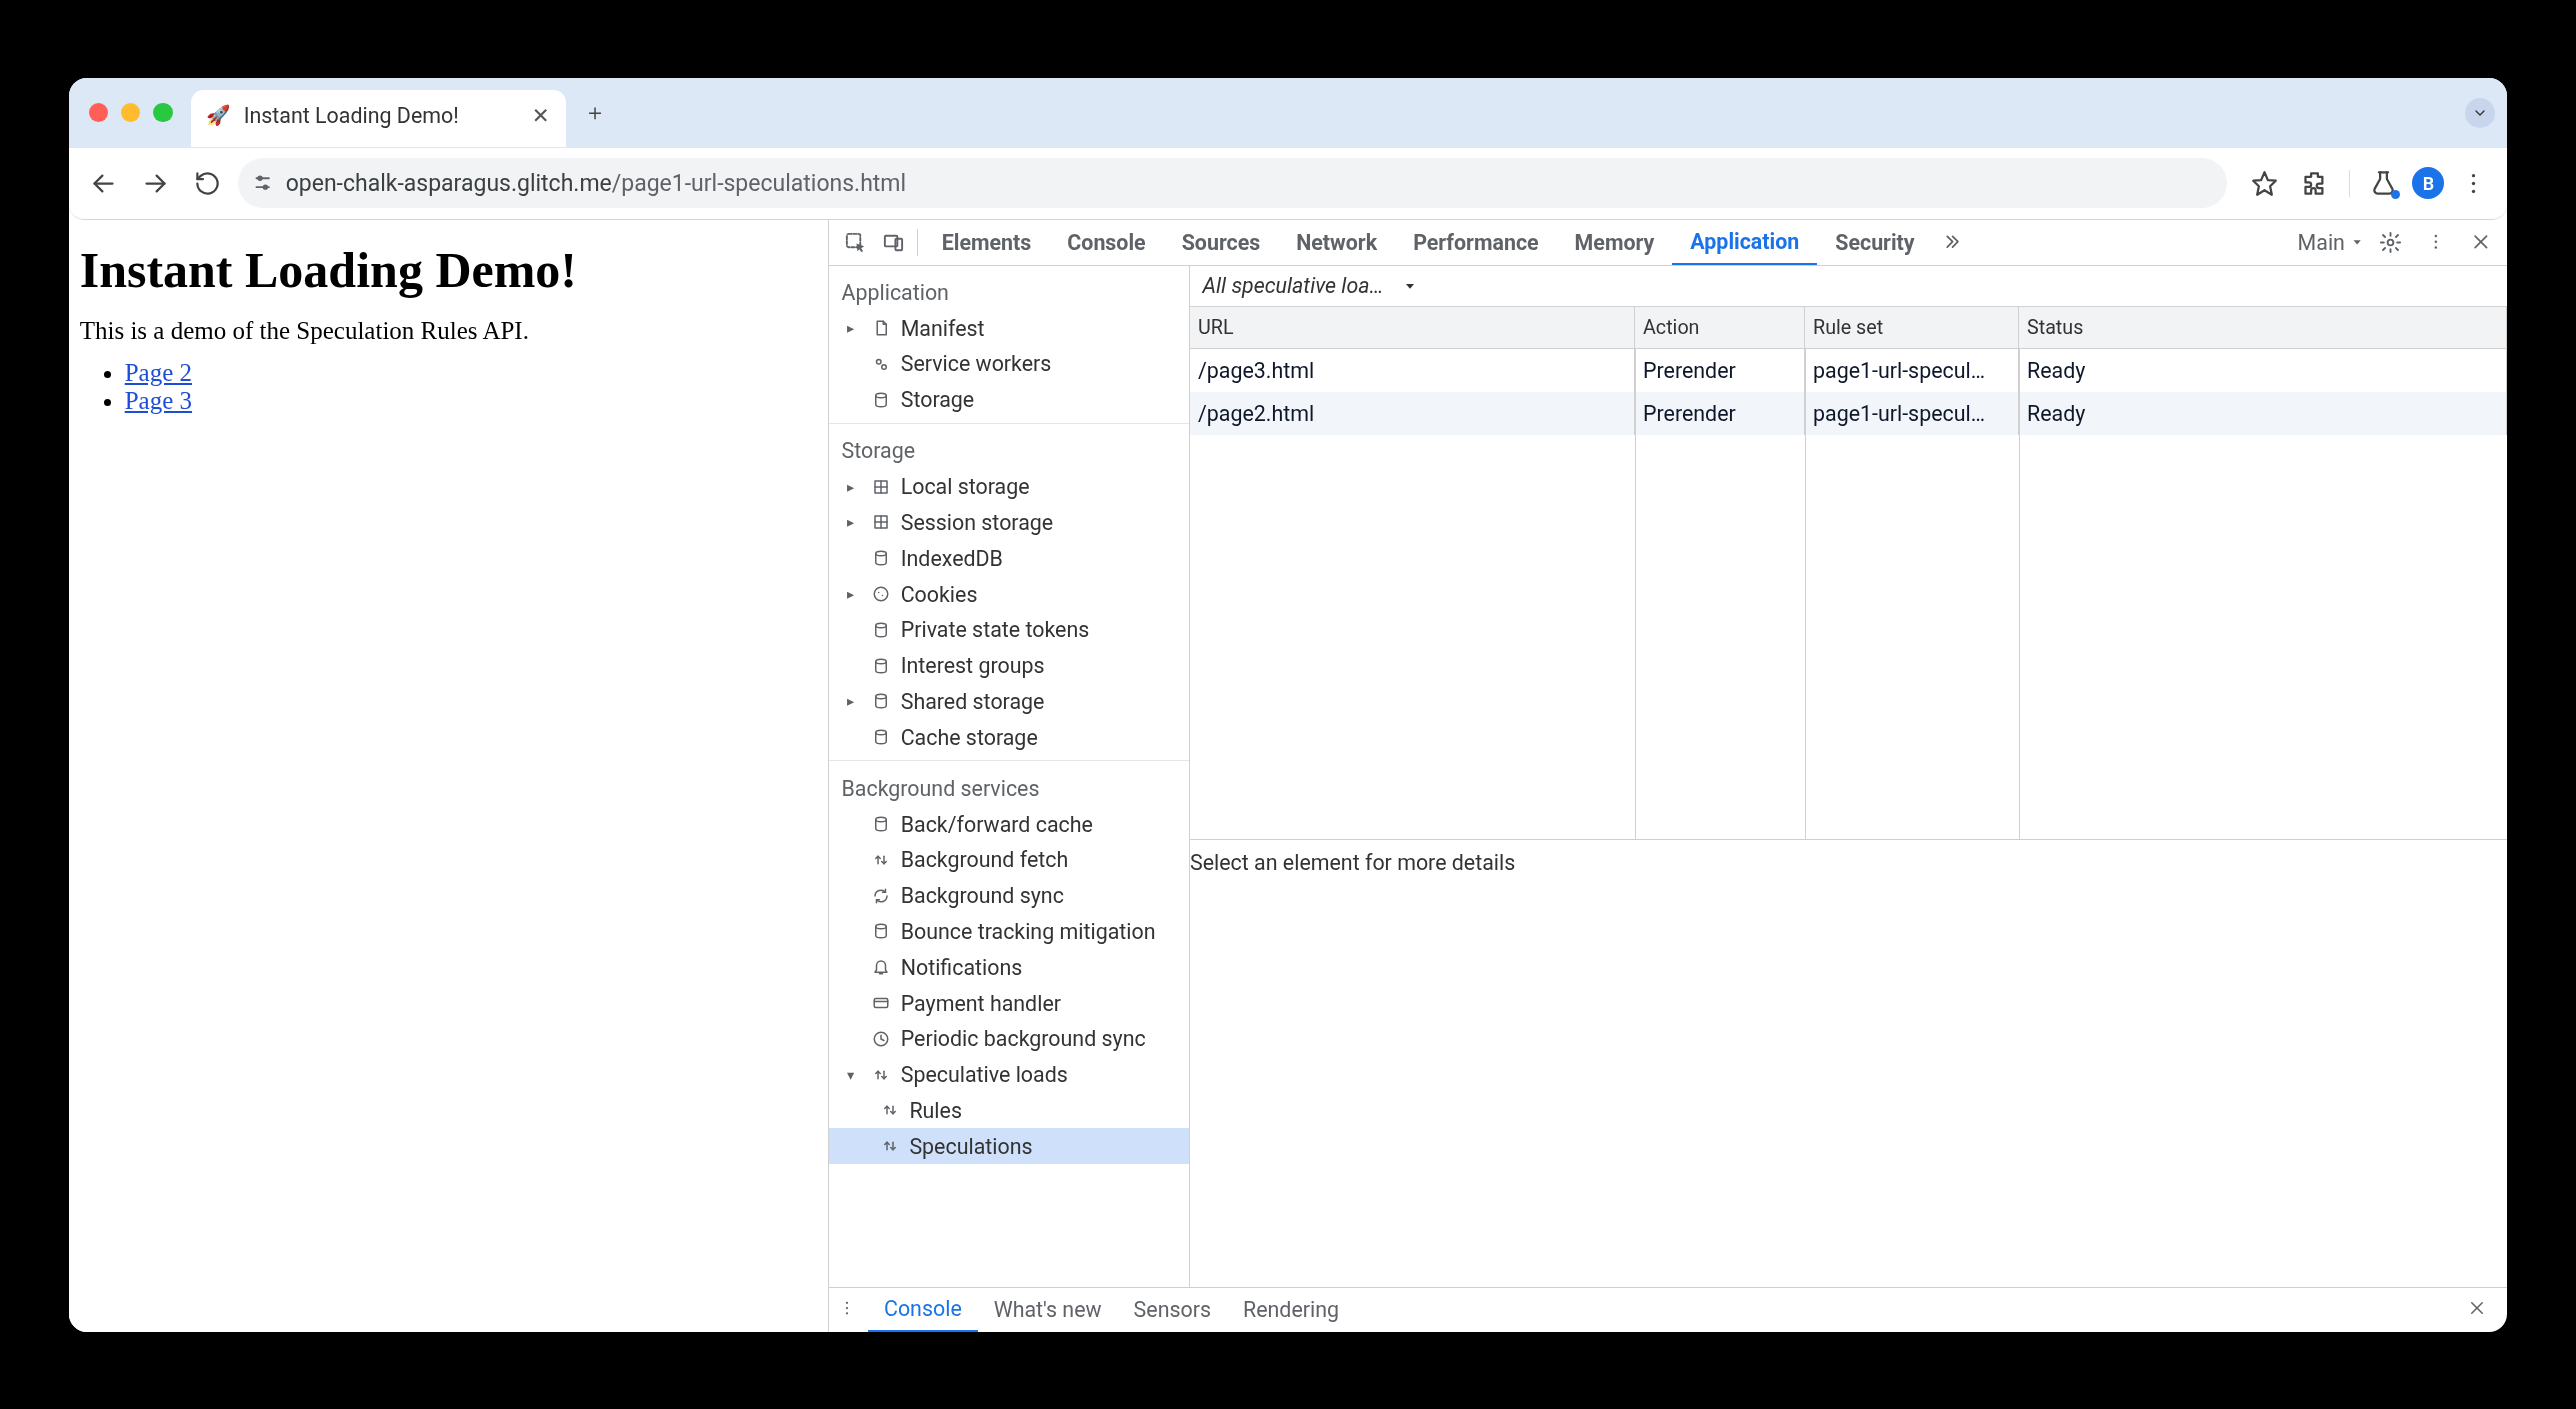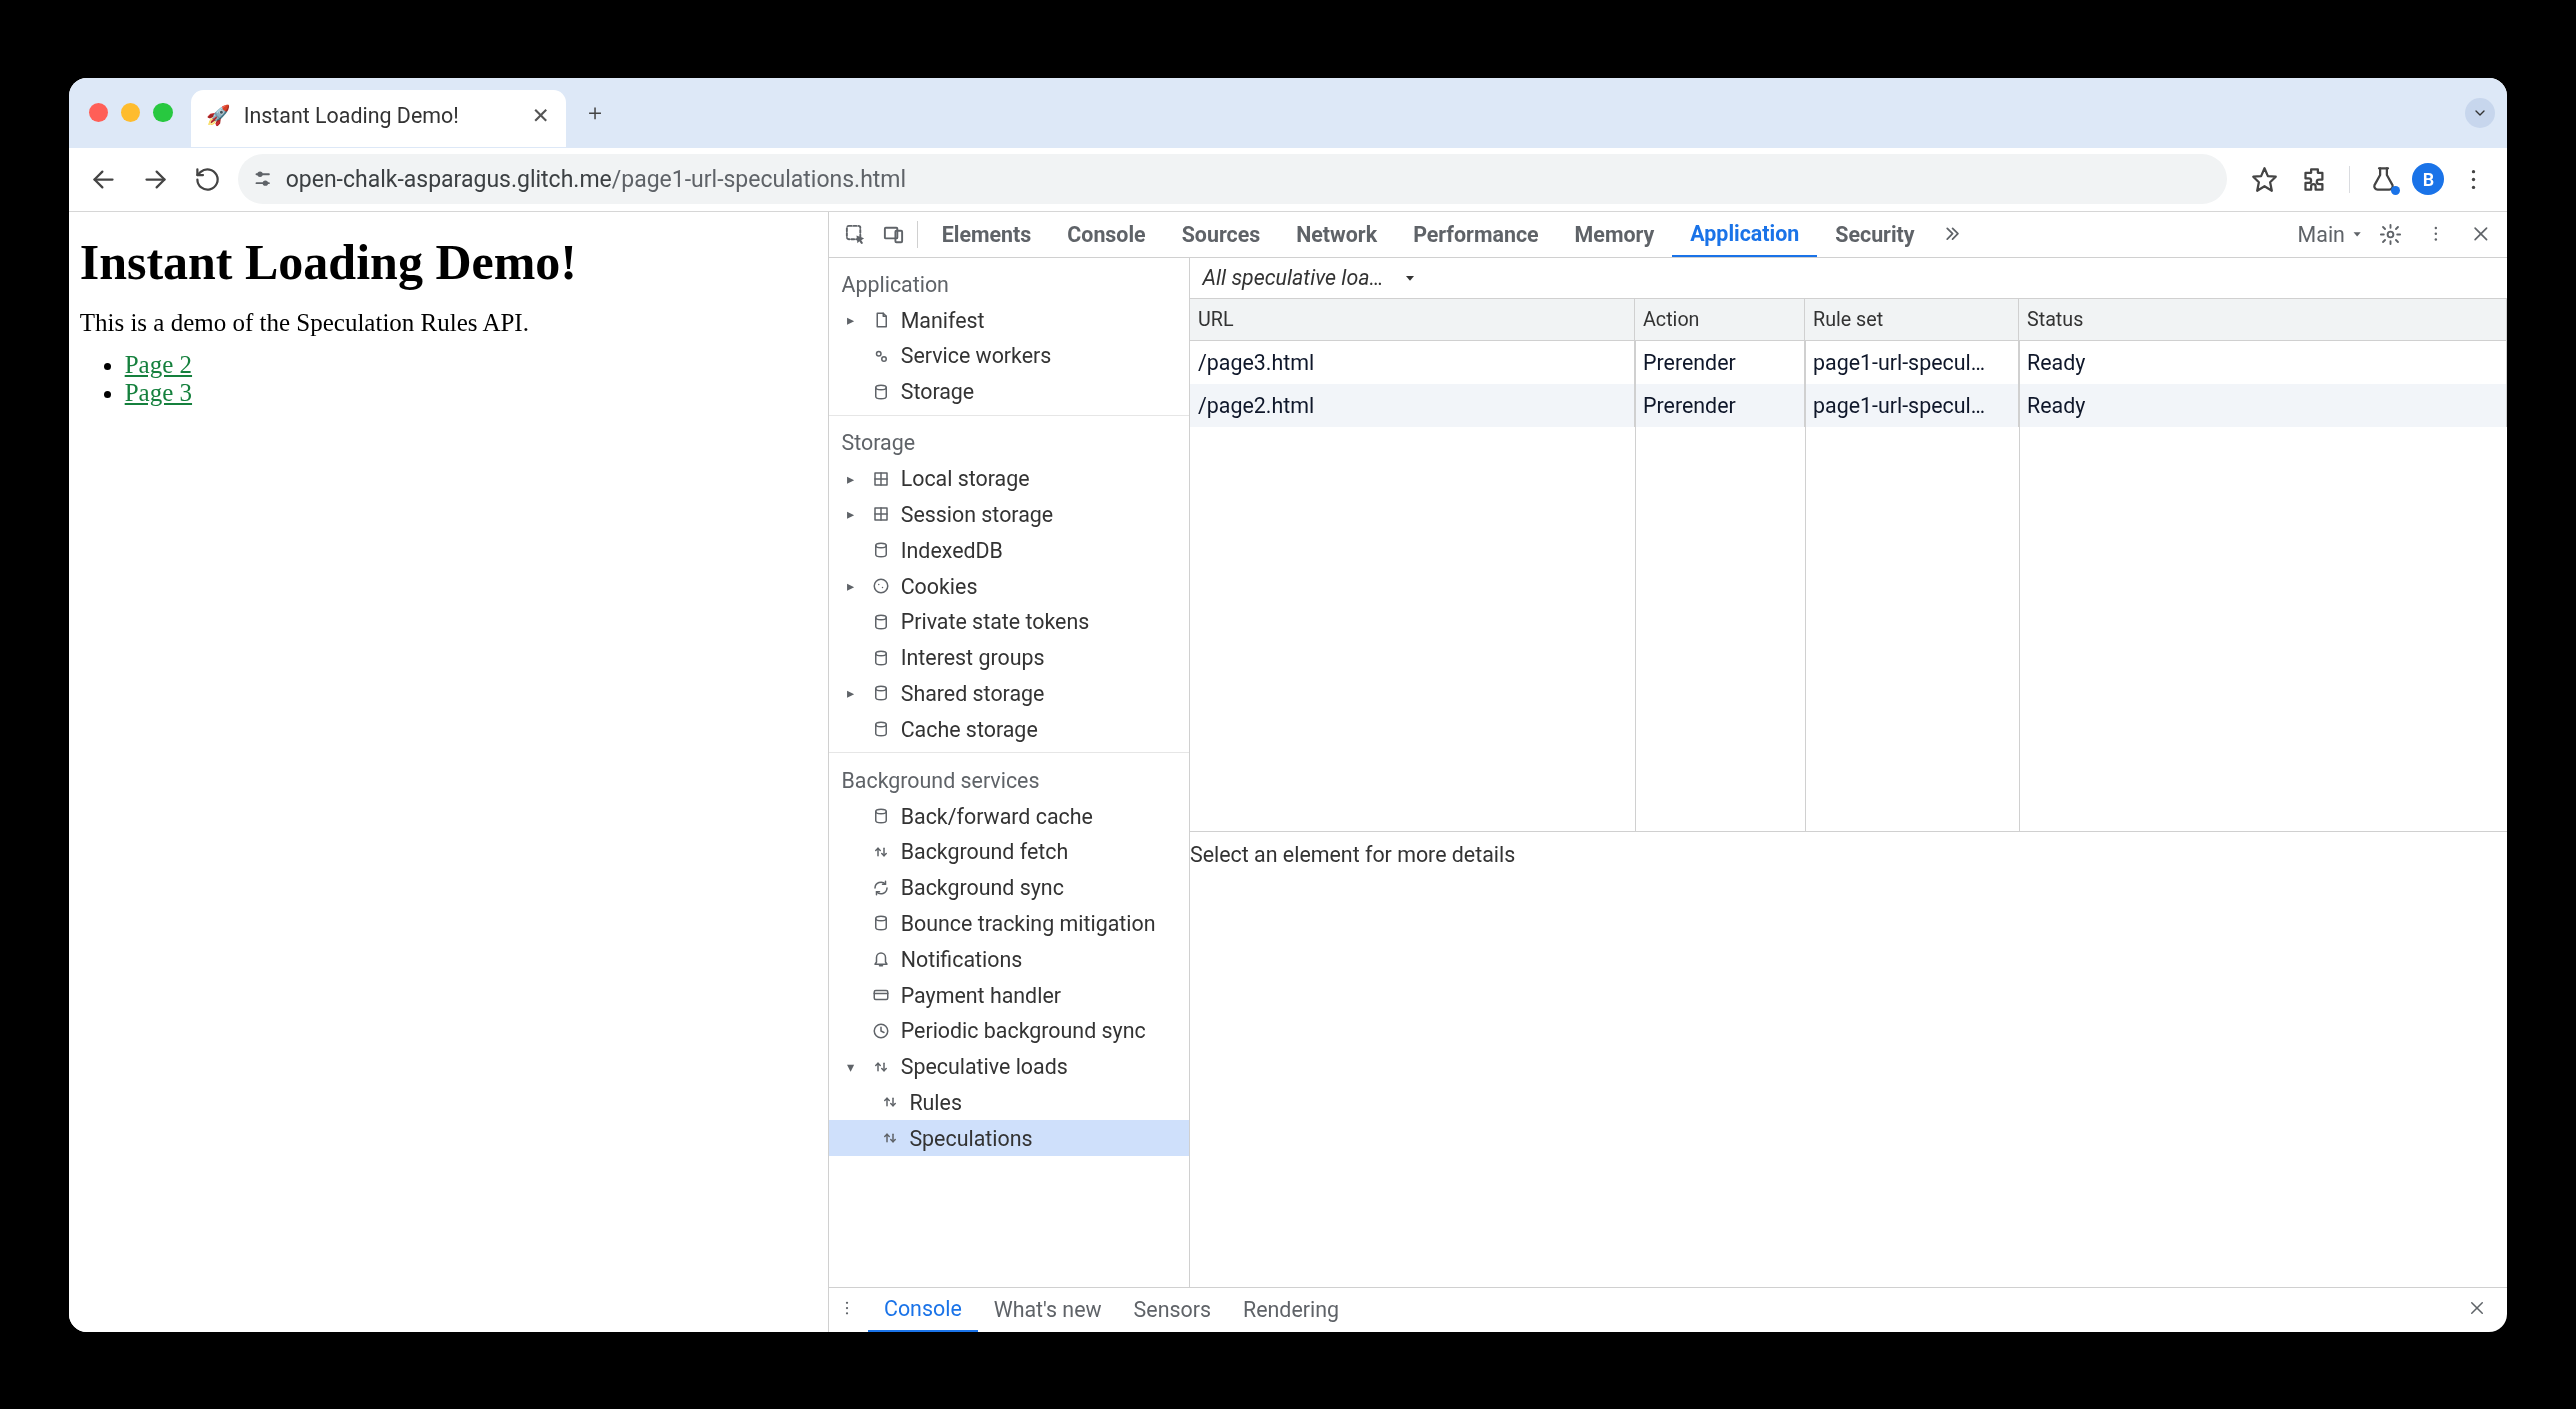--- a/index.html
+++ b/index.html
@@ -51,27 +51,28 @@
     font-size: 21.4px;
     color: #333;
   }
   .tab .fav { font-size: 19.7px; }
   .tab .close { font-size: 21.4px; color: #555; margin-left: auto; padding-left: 36px;}
   .newtab { width: 30px; height: 30px; display:flex;align-items:center;justify-content:center; color:#444; font-size:23px; border-radius:50%; margin-left: 5.4px;}
   .tabstrip-spacer { flex: 1; }
   .caret-btn { width: 30px; height: 30px; border-radius: 50%; background:#c7d6ed; display:flex;align-items:center;justify-content:center;color:#333;font-size:16px;}
   
   .toolbar {
-    height: 64px;
+    height: 72px;
     background: #fff;
     border-bottom: 0.9px solid #d6d6d6;
     display: flex;
     align-items: center;
     padding: 0 12.5px;
     gap: 9px;
+    border-radius: 15px;
   }
   .tbtn { width: 43px; height: 43px; display:flex;align-items:center;justify-content:center; color:#444; border-radius: 50%;}
   .tbtn svg { width: 27px; height: 27px; }
   .omni {
     flex: 1;
     height: 50px;
     background: #f1f3f4;
     border-radius: 25px;
     display:flex;
     align-items:center;
@@ -92,21 +93,21 @@
     width: 759px;
     background:#fff;
     padding: 21.4px 10.7px;
     font-family: "Times New Roman", serif;
     color: #000;
     font-size: 25px;
   }
   .page h1 { font-size: 50px; font-weight: bold; margin-bottom: 18px;}
   .page p { margin-bottom: 14.3px; }
   .page ul { padding-left: 45px; }
-  .page a { color: #15803d; text-decoration: underline; margin-top: 36px; }
+  .page a { color: #1d4ed8; text-decoration: underline; margin-top: 36px; }
   
   .devtools { flex:1; display:flex; flex-direction:column; border-left: 0.9px solid #d0d0d0; min-width:0;}
   .dt-tabs {
     height: 46px;
     border-bottom: 0.9px solid #d0d0d0;
     display:flex;
     align-items:center;
     font-size: 21.4px;
     color:#5f6368;
     padding: 0 7.1px;

